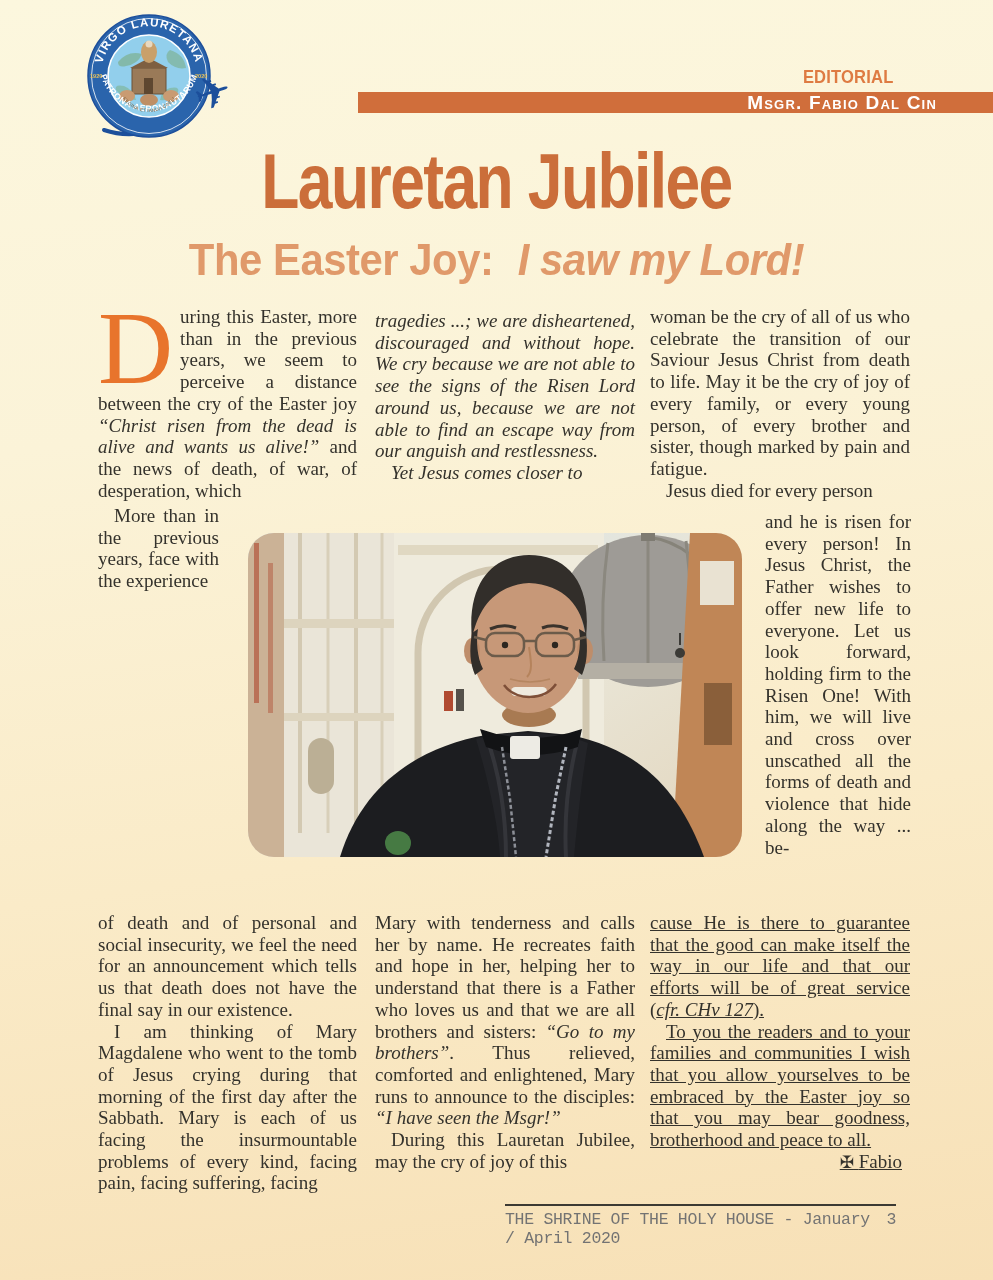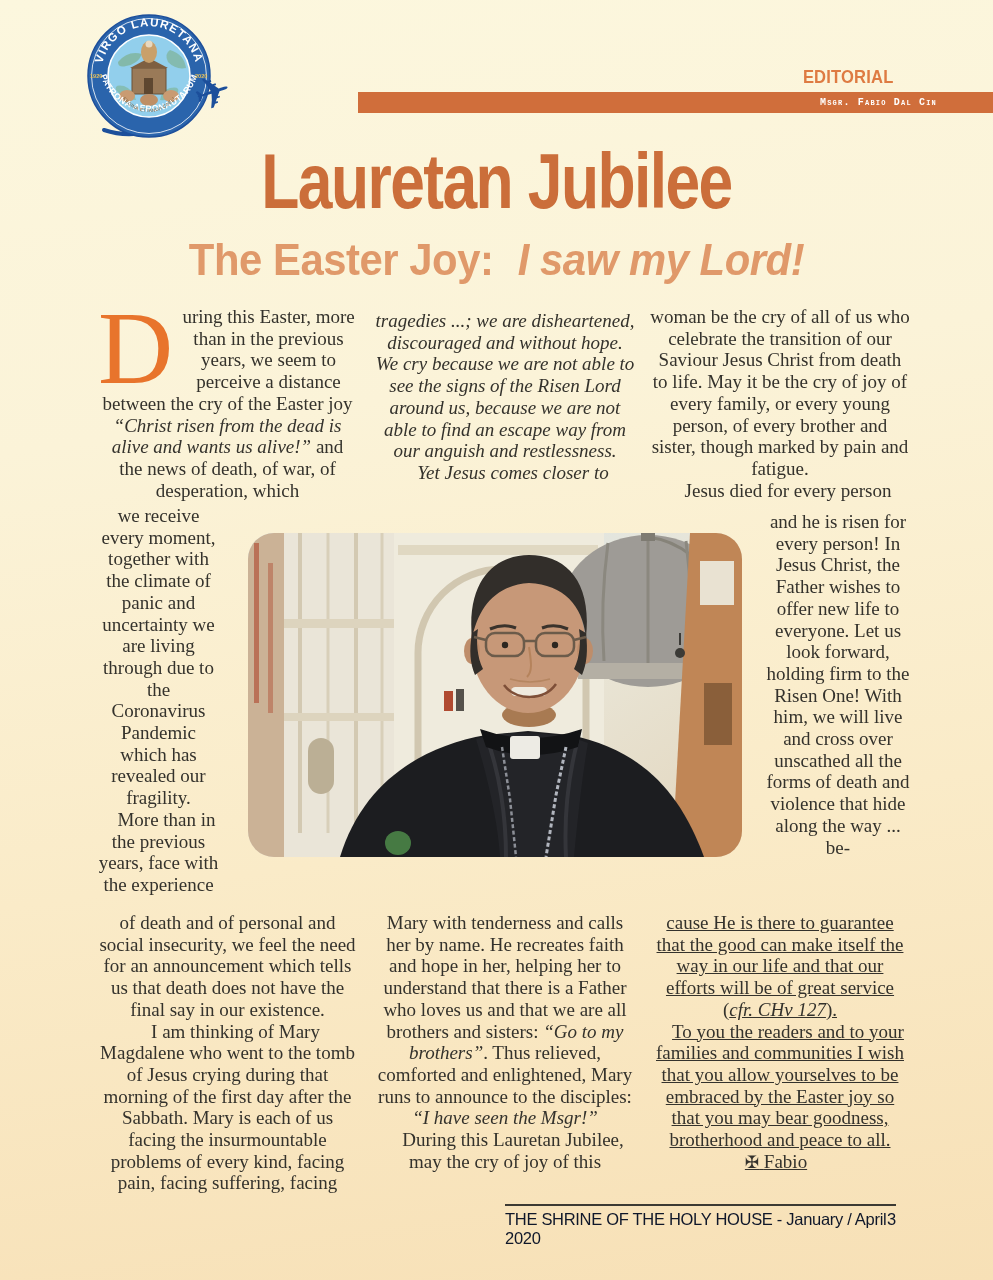--- a/index.html
+++ b/index.html
@@ -16,21 +16,21 @@
     position:absolute;top:67px;right:100px;
     font-family:"Liberation Sans",sans-serif;font-weight:bold;
     font-size:18px;color:#DE7B42;transform:scaleX(.92);transform-origin:right center;
     letter-spacing:.2px;
   }
   .author-bar{
     position:absolute;left:358px;top:92px;right:0;height:21px;background:#D06E3B;
   }
   .author-bar .name{
     position:absolute;right:56px;top:0;line-height:22px;color:#FFFFFF;
-    font-family:Liberation Mono, monospace;font-weight:bold;font-size:10px;
+    font-family:Liberation Sans, sans-serif;font-weight:bold;font-size:19px;
     font-variant:small-caps;letter-spacing:1.2px;
   }
   
   .title{
     position:absolute;left:0;top:142px;width:993px;text-align:center;
     font-family:"Liberation Sans",sans-serif;font-weight:bold;font-size:78px;
     line-height:1;color:#CB6E3A;letter-spacing:-2px;
     transform:scaleX(.80);transform-origin:center;
   }
   .subtitle{
@@ -38,21 +38,21 @@
     font-family:"Liberation Sans",sans-serif;font-weight:bold;font-size:45px;
     line-height:1;color:#E0996A;letter-spacing:-.5px;
     transform:scaleX(.93);transform-origin:center;white-space:nowrap;
   }
   .subtitle .emph{font-style:italic;margin-left:26px;}
   
   .col{
     position:absolute;font-size:19px;line-height:21.7px;color:#34322C;
     text-align:justify;
   }
-  .col p{margin:0;text-align:center;}
+  .col p{margin:0;}
   .col p.ind{text-indent:16px;}
   .dropcap{
     float:left;font-size:104px;line-height:76px;color:#E8742C;
     margin:4px 7px 0 0;
   }
   #c1top{left:98px;top:306px;width:259px;}
   #c1narrow{left:98px;top:505px;width:121px;}
   #c1bottom{left:98px;top:912px;width:259px;}
   #c2top{left:375px;top:310px;width:260px;font-style:italic;}
   #c2bottom{left:375px;top:912px;width:260px;}
@@ -63,21 +63,21 @@
   .sig .cross{font-family:"DejaVu Sans",sans-serif;font-size:17px;}
   
   .photo{
     position:absolute;left:248px;top:533px;width:494px;height:324px;
     border-radius:26px;overflow:hidden;
   }
   
   .footer{
     position:absolute;left:505px;top:1204px;width:391px;
     border-top:2px solid #3C3A33;padding-top:4px;
-    font-family:Liberation Sans, sans-serif;font-size:16.5px;color:#0f172a;
+    font-family:Liberation Mono, monospace;font-size:16.5px;color:#737373;
     letter-spacing:-.3px;display:flex;justify-content:center;
   }
 </style>
 </head>
 <body>
 
 <svg class="logo" width="172" height="136" viewBox="0 0 172 136">
 
   <path d="M 22,118 Q 66,133 118,94" stroke="#1C4F9B" stroke-width="4" fill="none" stroke-linecap="round"></path>
 
@@ -134,21 +134,20 @@
   <span>The Easter Joy:</span><span class="emph">I saw my Lord!</span>
 </div>
 
 <div class="col" id="c1top">
   <p>
     <span class="dropcap">D</span><span>uring this Easter, more than in the previous years, we seem to perceive a distance between the cry of the Easter joy </span><i>“Christ risen from the dead is alive and wants us alive!”</i><span> and the news of death, of war, of desperation, which</span>
   </p>
 </div>
 
 <div class="col" id="c1narrow">
-  <p>we receive every moment, together with the climate of panic and uncertainty we are living through due to the Coronavirus Pandemic which has revealed our fragility.</p>
   <p class="ind">More than in the previous years, face with the experience</p>
 </div>
 
 <div class="col" id="c1bottom">
   <p>of death and of personal and social insecurity, we feel the need for an announcement which tells us that death does not have the final say in our existence.</p>
   <p class="ind">I am thinking of Mary Magdalene who went to the tomb of Jesus crying during that morning of the first day after the Sabbath. Mary is each of us facing the insurmountable problems of every kind, facing pain, facing suffering, facing</p>
 </div>
 
 <div class="col" id="c2top">
   <p>tragedies ...; we are disheartened, discouraged and without hope. We cry because we are not able to see the signs of the Risen Lord around us, because we are not able to find an escape way from our anguish and restlessness.</p>

